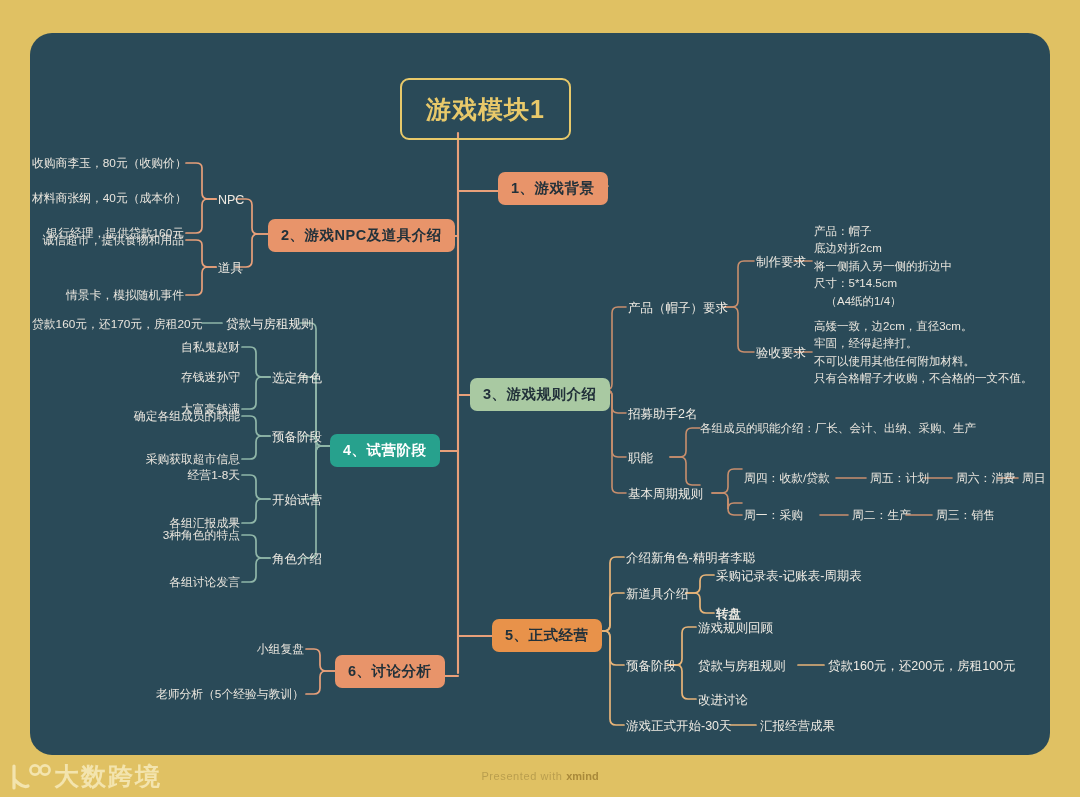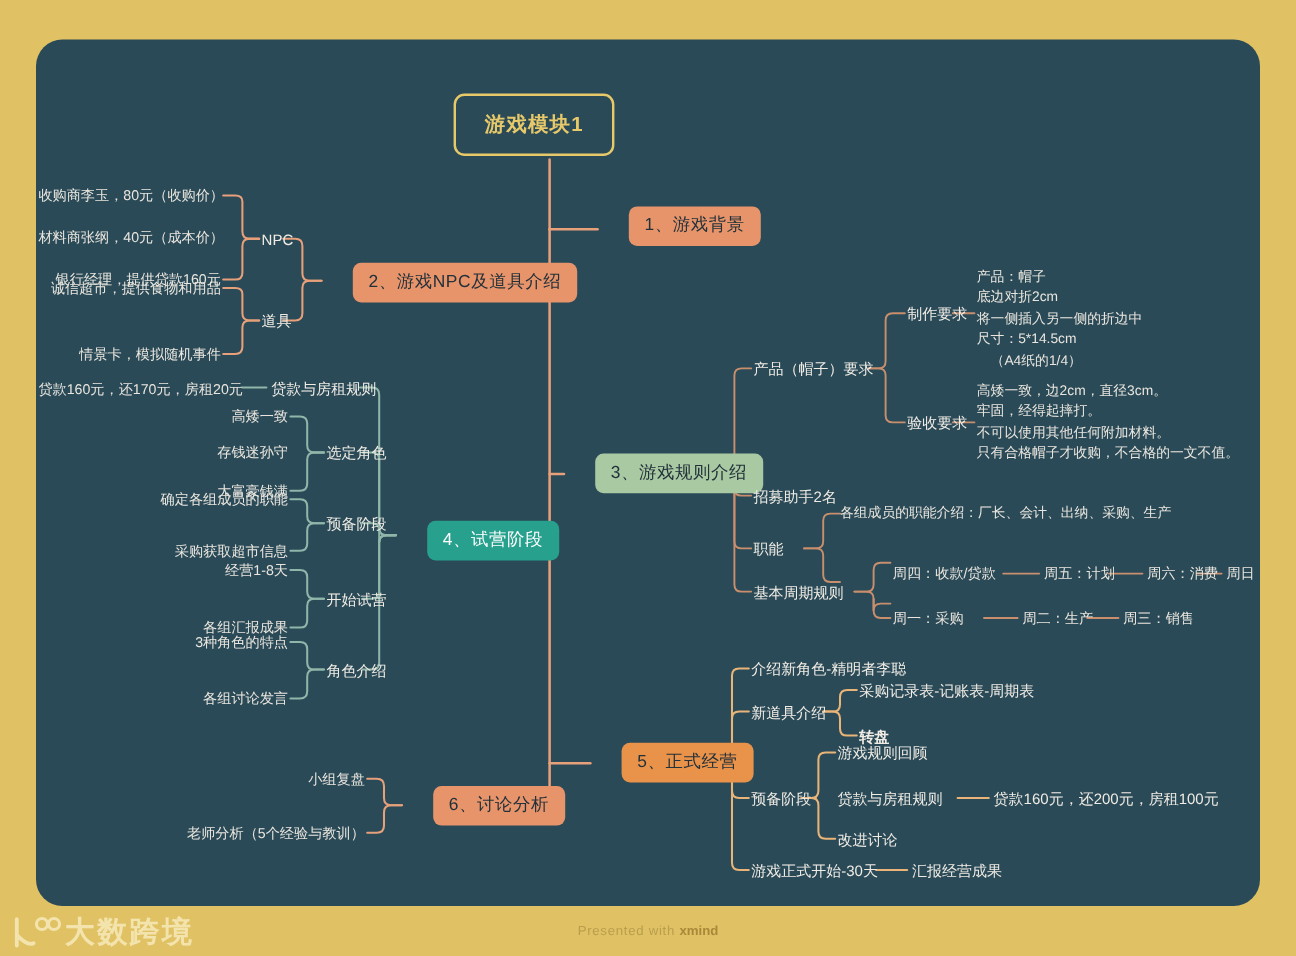--- a/index.html
+++ b/index.html
@@ -42,33 +42,33 @@
     position: absolute;
     box-sizing: border-box;
     white-space: pre;
     line-height: 1.28;
   }
   
   .root {
     border: 2px solid #e8c96a;
     border-radius: 9px;
     color: #e8c96a;
-    font-size: 17px;
+    font-size: 25px;
     font-weight: bold;
     padding: 13px 24px;
     letter-spacing: 1px;
+    margin-left: 22px;
   }
   
   .main {
     border-radius: 7px;
     font-size: 14.5px;
-    font-weight: normal;
+    font-weight: bold;
     padding: 7px 13px;
     letter-spacing: 0.5px;
-    margin-left: 26px;
   }
   .main.orange { background: #e8946a; color: #22313a; }
   .main.orange2 { background: #e8924a; color: #22313a; }
   .main.greenlight { background: #a9c9a2; color: #22313a; }
   .main.teal { background: #27a18d; color: #ffffff; }
   
   .sub {
     font-size: 12.5px;
     color: #f0ece4;
     padding: 1px 2px;
@@ -271,21 +271,21 @@
     <div class="node leaf" style="left:712px; top:474px;">周一：采购</div>
     <div class="node leaf" style="left:820px; top:474px;">周二：生产</div>
     <div class="node leaf" style="left:904px; top:474px;">周三：销售</div>
 
     <div class="node main teal" style="left:300px; top:401px;">4、试营阶段</div>
 
     <div class="node sub" style="left:194px; top:282px;">贷款与房租规则</div>
     <div class="node leaf ralign" style="left:0px; top:283px; width:170px;">贷款160元，还170元，房租20元</div>
 
     <div class="node sub" style="left:240px; top:336px;">选定角色</div>
-    <div class="node leaf ralign" style="left:50px; top:306px; width:162px;">高矮一致</div>
+    <div class="node leaf ralign" style="left:50px; top:306px; width:162px;">自私鬼赵财</div>
     <div class="node leaf ralign" style="left:50px; top:336px; width:162px;">存钱迷孙守</div>
     <div class="node leaf ralign" style="left:50px; top:368px; width:162px;">大富豪钱满</div>
 
     <div class="node sub" style="left:240px; top:395px;">预备阶段</div>
     <div class="node leaf ralign" style="left:30px; top:375px; width:182px;">确定各组成员的职能</div>
     <div class="node leaf ralign" style="left:30px; top:418px; width:182px;">采购获取超市信息</div>
 
     <div class="node sub" style="left:240px; top:458px;">开始试营</div>
     <div class="node leaf ralign" style="left:60px; top:434px; width:152px;">经营1-8天</div>
     <div class="node leaf ralign" style="left:60px; top:482px; width:152px;">各组汇报成果</div>

